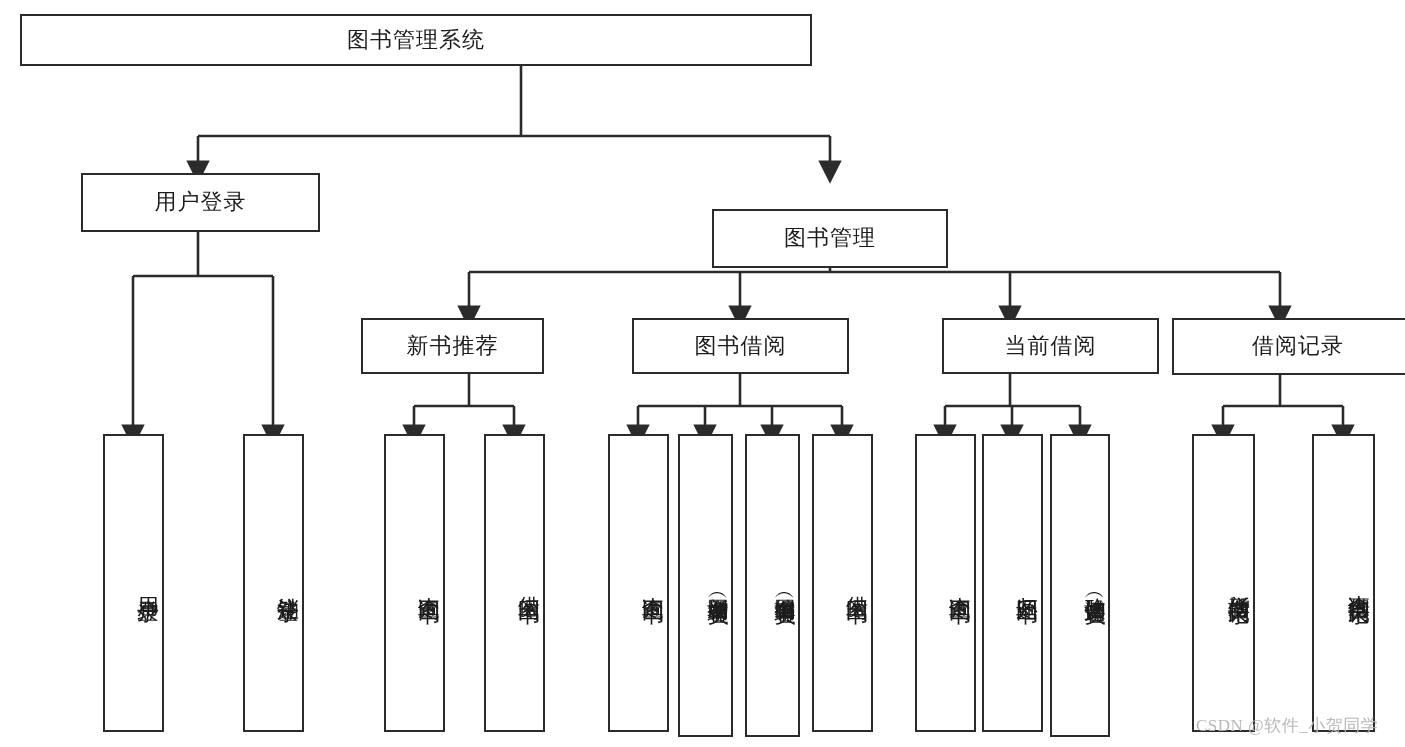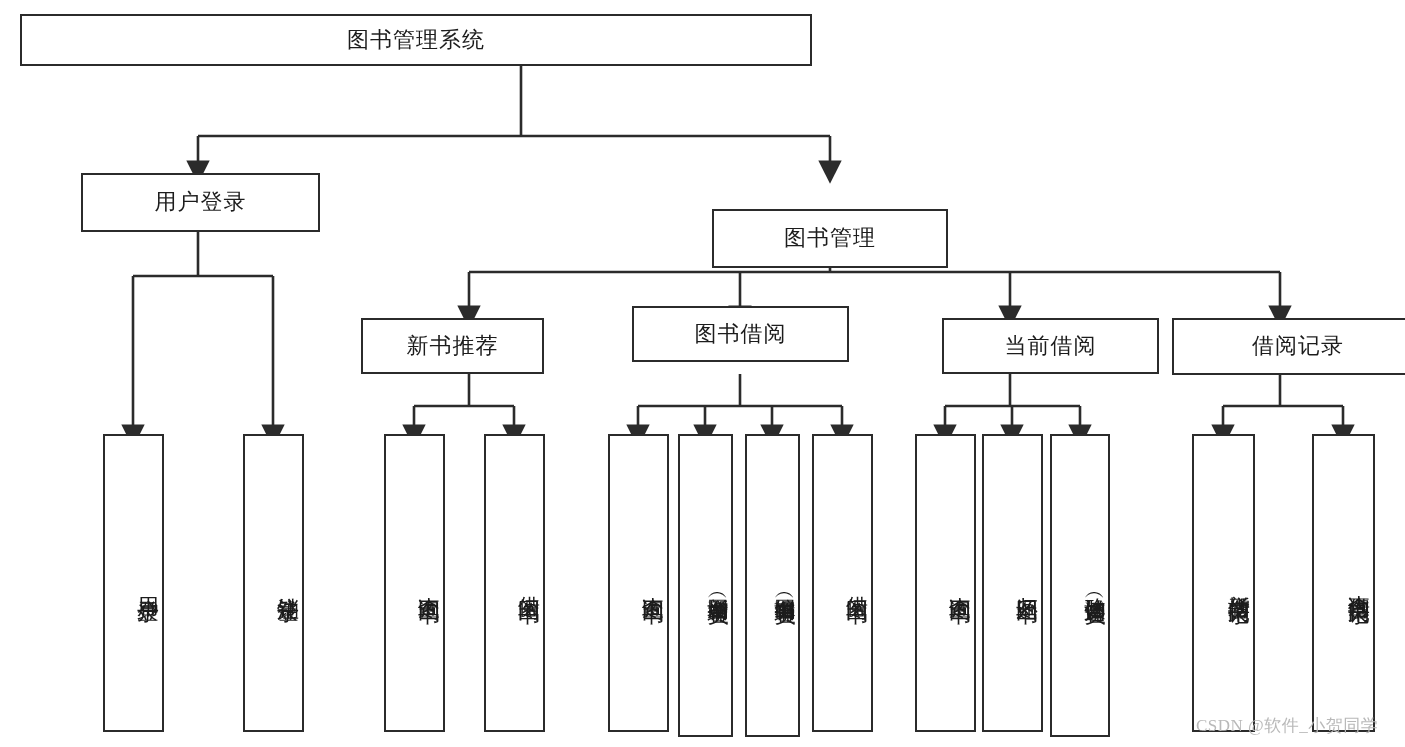--- a/index.html
+++ b/index.html
@@ -131,21 +131,21 @@
   <div class="node h" style="left:81px; top:173px; width:239px; height:59px;">
     <span>用户登录</span>
   </div>
   <div class="node h" style="left:712px; top:173px; width:236px; height:59px;margin-top:36px;">
     <span>图书管理</span>
   </div>
 
   <div class="node h" style="left:361px; top:318px; width:183px; height:56px;">
     <span>新书推荐</span>
   </div>
-  <div class="node h" style="left:632px; top:306px; width:217px; height:56px;">
+  <div class="node h" style="left:632px; top:318px; width:217px; height:56px;">
     <span>图书借阅</span>
   </div>
   <div class="node h" style="left:902px; top:318px; width:217px; height:56px;margin-left:40px;">
     <span>当前借阅</span>
   </div>
   <div class="node h" style="left:1172px; top:318px; width:252px; height:57px;">
     <span>借阅记录</span>
   </div>
 
   <div class="node v" style="left:103px; top:434px; width:61px; height:298px;">

